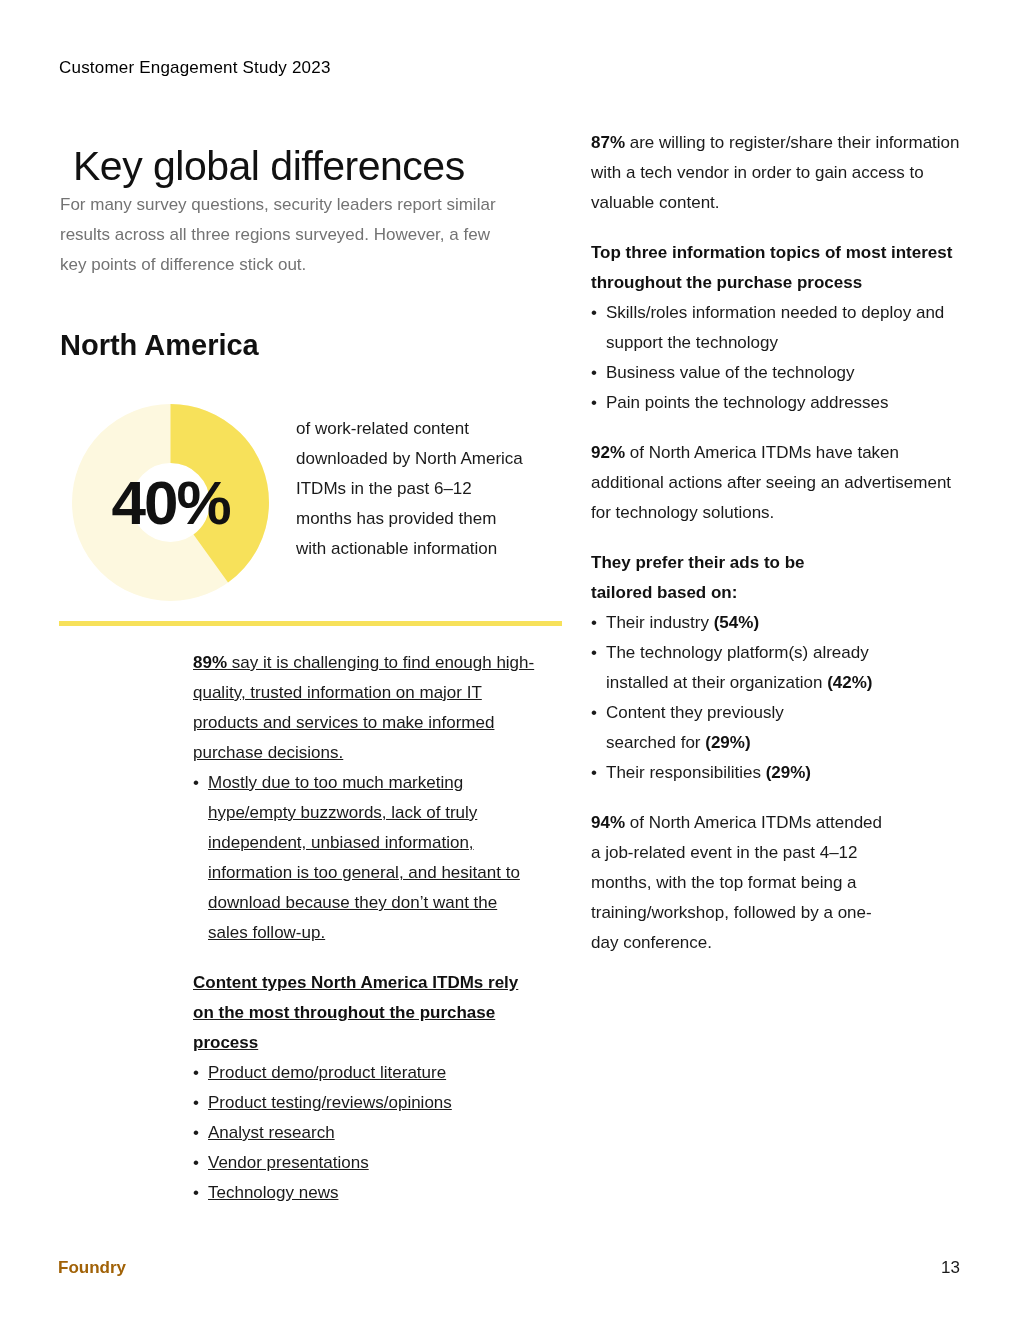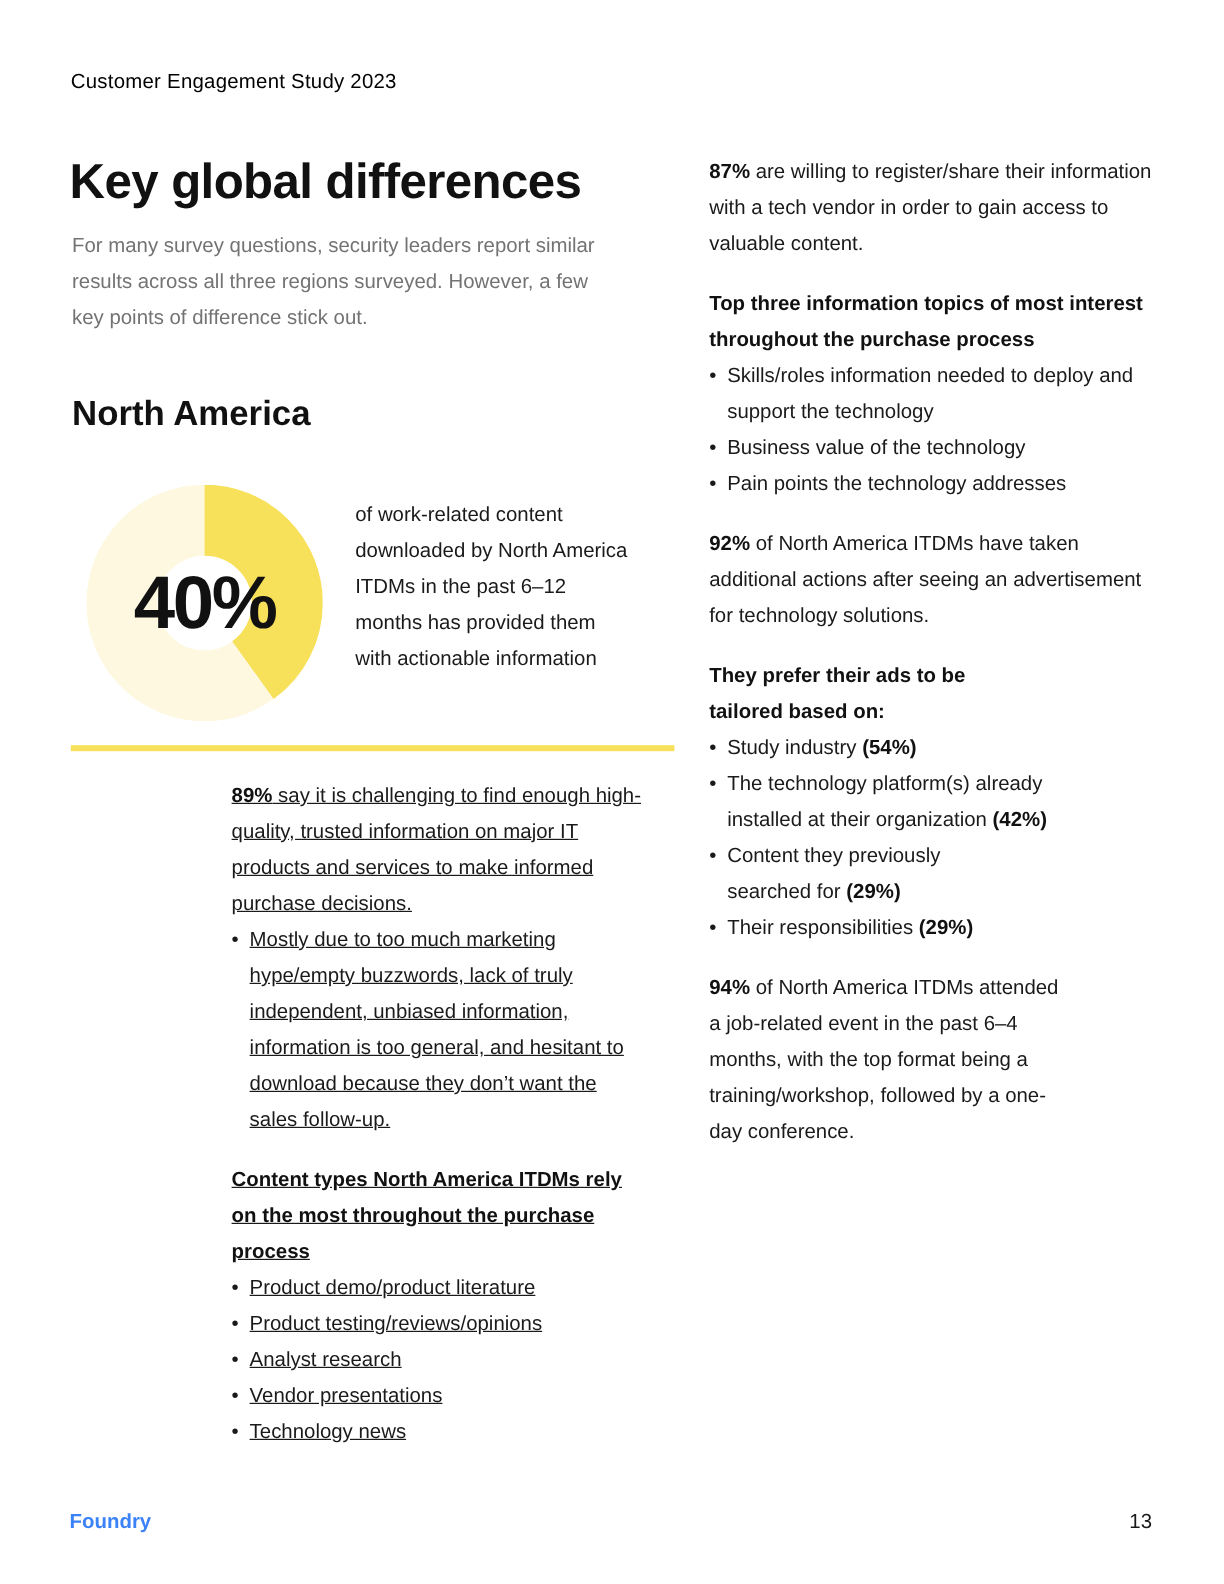--- a/index.html
+++ b/index.html
@@ -2,37 +2,37 @@
 <html><head>
 <meta charset="utf-8">
 <style>
   html, body { margin: 0; padding: 0; }
   body {
     width: 1020px; height: 1320px; position: relative; background: #ffffff;
     font-family: "Liberation Sans", sans-serif; color: #111111; overflow: hidden;
   }
   .abs { position: absolute; }
   .running-head { left: 59px; top: 58px; font-size: 17px; letter-spacing: 0.2px; color: #000000; }
-  .title { left: 58px; top: 128px; font-size: 41px; font-weight: 700; letter-spacing: -0.5px; color: #111; margin: 0; }
+  .title { left: 58px; top: 128px; font-size: 41px; font-weight: 400; letter-spacing: -0.5px; color: #111; margin: 15px; }
   .intro { left: 60px; top: 190px; width: 450px; font-size: 17px; line-height: 30px; margin: 0; color: #737373; }
   .region { left: 60px; top: 329px; font-size: 29px; font-weight: 700; margin: 0; color: #111; }
   .donut { left: 72px; top: 404px; width: 197px; height: 197px; }
   .donut-label { left: 72px; top: 404px; width: 197px; height: 197px; display: flex; align-items: center; justify-content: center; font-size: 62px; font-weight: 700; letter-spacing: -2px; color: #111; }
   .donut-caption { left: 296px; top: 414px; width: 230px; font-size: 17px; line-height: 30px; color: #1a1a1a; margin: 0; }
   .rule { left: 59px; top: 621px; width: 503px; height: 5px; background: #f7e15a; }
   .col { font-size: 17px; line-height: 30px; color: #1a1a1a; }
   .col p { margin: 0; }
   .col b { font-weight: 700; color: #111; }
   .col ul { list-style: none; margin: 0; padding: 0; }
   .col li { position: relative; padding-left: 15px; }
   .col li .bullet { position: absolute; left: 0; top: 0; }
   .gap { height: 20px; }
   .mid { left: 193px; top: 648px; width: 345px; text-decoration: underline; }
   .right { left: 591px; top: 128px; width: 380px; }
-  .footer-brand { left: 58px; top: 1258px; font-size: 17px; font-weight: 700; color: #3b82f6; }
+  .footer-brand { left: 58px; top: 1258px; font-size: 17px; font-weight: 700; color: #a16207; }
   .page-num { right: 60px; top: 1258px; font-size: 17px; color: #1a1a1a; }
 </style>
 </head>
 <body>
 
 <div class="abs running-head">Customer Engagement Study 2023</div>
 
 <h1 class="abs title">Key global differences</h1>
 <p class="abs intro">For many survey questions, security leaders report similar results across all three regions surveyed. However, a few key points of difference stick out.</p>
 <h2 class="abs region">North America</h2>
@@ -69,23 +69,23 @@
   <ul>
     <li><span class="bullet">•</span><span>Skills/roles information needed to deploy and support the technology</span></li>
     <li><span class="bullet">•</span><span>Business value of the technology</span></li>
     <li><span class="bullet">•</span><span>Pain points the technology addresses</span></li>
   </ul>
   <div class="gap"></div>
   <p><b>92%</b><span> of North America ITDMs have taken additional actions after seeing an advertisement for technology solutions.</span></p>
   <div class="gap"></div>
   <p style="width:240px"><b>They prefer their ads to be tailored based on:</b></p>
   <ul>
-    <li><span class="bullet">•</span><span>Study industry </span><b>(54%)</b></li>
+    <li><span class="bullet">•</span><span>Their industry </span><b>(54%)</b></li>
     <li style="width:300px"><span class="bullet">•</span><span>The technology platform(s) already installed at their organization </span><b>(42%)</b></li>
     <li style="width:230px"><span class="bullet">•</span><span>Content they previously searched for </span><b>(29%)</b></li>
     <li><span class="bullet">•</span><span>Their responsibilities </span><b>(29%)</b></li>
   </ul>
   <div class="gap"></div>
-  <p style="width:300px"><b>94%</b><span> of North America ITDMs attended a job-related event in the past 6–4 months, with the top format being a training/workshop, followed by a one-day conference.</span></p>
+  <p style="width:300px"><b>94%</b><span> of North America ITDMs attended a job-related event in the past 4–12 months, with the top format being a training/workshop, followed by a one-day conference.</span></p>
 </div>
 
 <div class="abs footer-brand">Foundry</div>
 <div class="abs page-num">13</div>
 
 </body></html>

